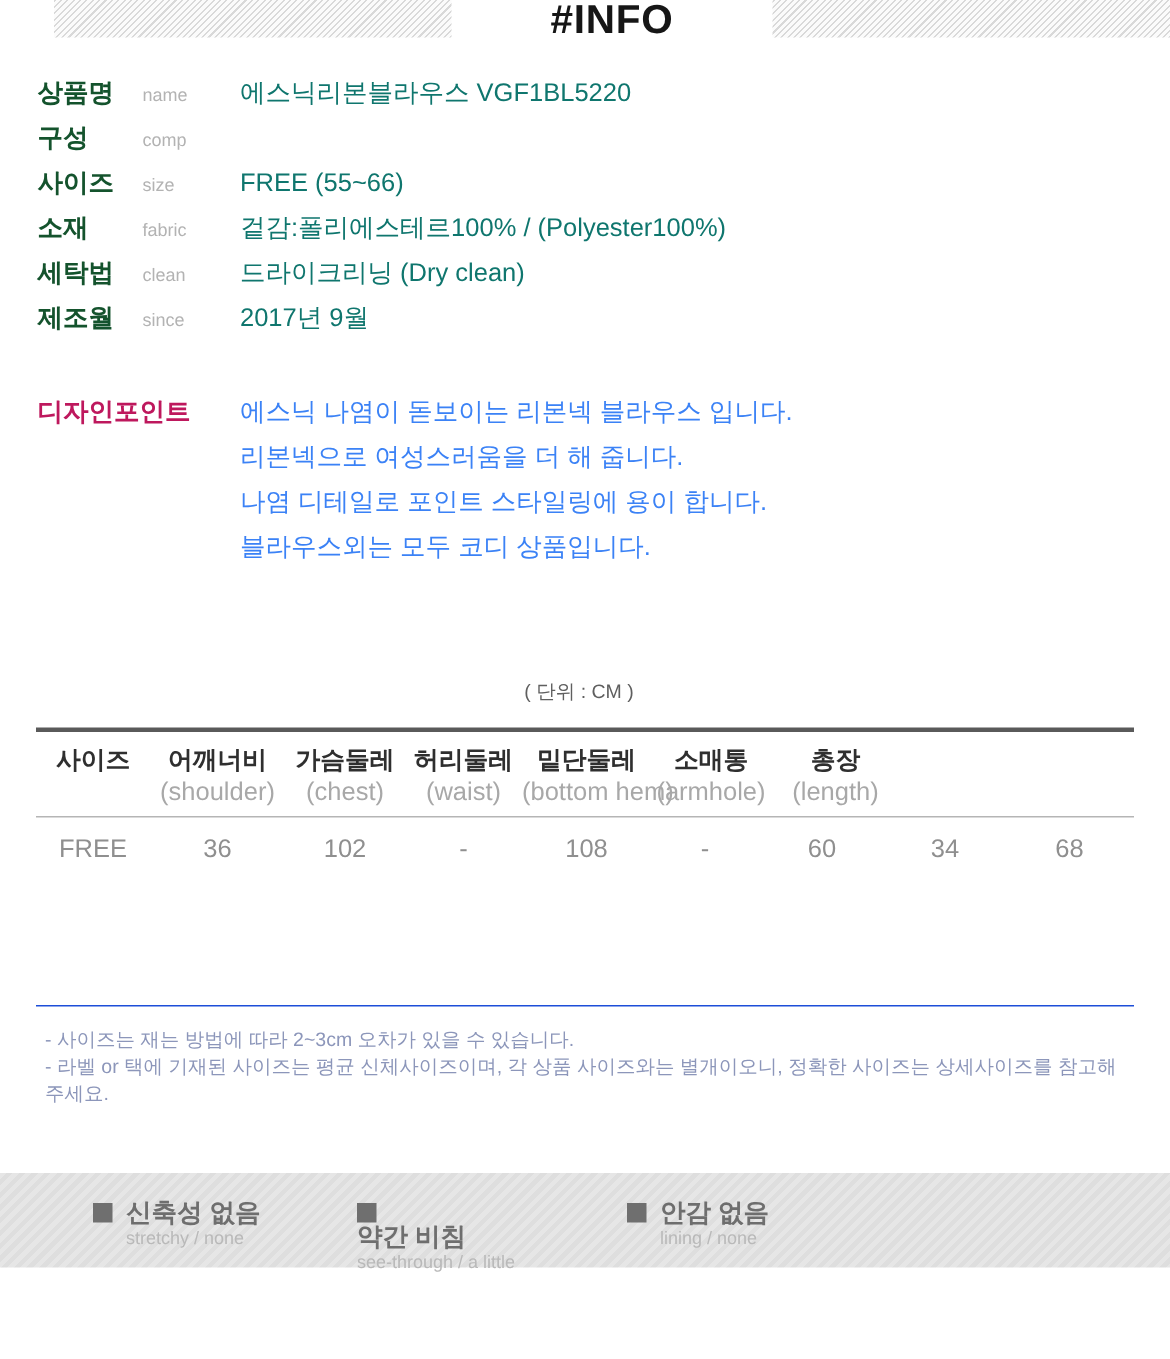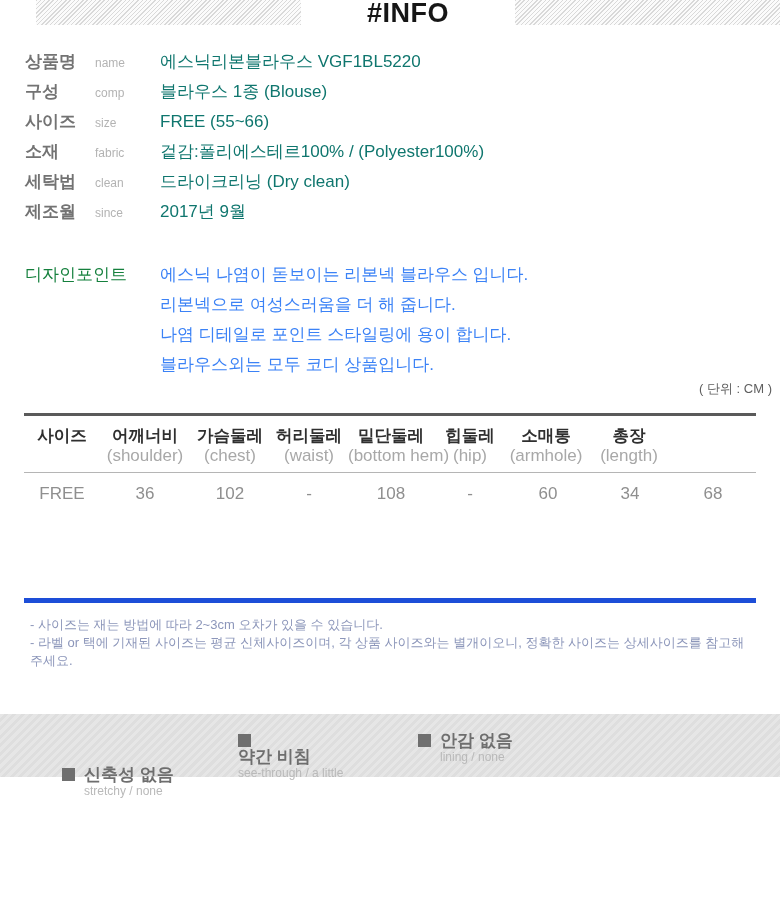--- a/index.html
+++ b/index.html
@@ -35,67 +35,67 @@
   }
 
   
   .info { padding: 22px 0 0 25px; }
   .info-row { display: flex; align-items: baseline; height: 30px; line-height: 30px; }
   .k-label {
     display: inline-block;
     width: 66px;
     font-size: 17px;
     font-weight: bold;
-    color: #737373;
+    color: #14532d;
     text-align: justify;
     text-align-last: justify;
   }
   .e-label {
     display: inline-block;
     width: 42px;
     margin-left: 4px;
     font-size: 12px;
     color: #b3b3b3;
     text-align: justify;
     text-align-last: justify;
   }
   .i-value { margin-left: 23px; font-size: 17px; color: #0f766e; }
 
   
   .design { display: flex; padding-left: 25px; margin-top: 33px; }
-  .design-label { width: 135px; font-size: 17px; font-weight: normal; color: #15803d; line-height: 30px; }
+  .design-label { width: 135px; font-size: 17px; font-weight: bold; color: #be185d; line-height: 30px; }
   .design-lines { font-size: 17px; color: #3b82f6; line-height: 30px; }
 
   
-  .unit-note { padding-right: 8px; text-align: right; font-size: 13px; color: #5f5f5f; line-height: 18px; }
+  .unit-note { margin-top: 72px; padding-right: 8px; text-align: center; font-size: 13px; color: #5f5f5f; line-height: 18px; }
   .size-table { margin: 15px 24px 0 24px; border-top: 3px solid #5a5a5a; }
   .st-head { display: flex; padding-top: 8px; padding-bottom: 6px; border-bottom: 1px solid #b5b5b5; }
   .st-col { text-align: center; }
   .st-ko { font-size: 16.5px; font-weight: bold; color: #2f2f2f; line-height: 22px; }
   .st-en { font-size: 17px; color: #a8a8a8; line-height: 20px; white-space: nowrap; }
   .st-row { display: flex; padding-top: 6px; }
   .st-cell { text-align: center; font-size: 17px; color: #8f8f8f; line-height: 30px; }
   .w0 { width: 76px; } .w1 { width: 90px; } .w2 { width: 80px; } .w3 { width: 78px; }
   .w4 { width: 86px; } .w5 { width: 72px; } .w6 { width: 84px; } .w7 { width: 80px; } .w8 { width: 86px; }
 
   
-  .notes { margin: 89px 24px 4px 24px; border-top: 5px solid #1d4ed8; padding-top: 13px; }
+  .notes { margin: 89px 24px 4px 24px; border-top: 1px solid #1d4ed8; padding-top: 13px; }
   .note-line { font-size: 13px; color: #8c96ba; line-height: 18px; padding-left: 6px; }
 
   
   .attr-bar {
     margin-top: 44px;
     height: 63px;
     background: repeating-linear-gradient(135deg, #e6e6e6 0 3px, #dedede 3px 6px);
     display: flex;
     align-items: flex-start;
     padding: 17px 0 0 62px;
   }
   .attr-item { display: flex; align-items: flex-start; }
-  .aw0 { width: 176px; margin-top: 34px; } .aw1 { width: 180px; flex-direction: column; } .aw2 { width: 177px; }
+  .aw0 { width: 176px; } .aw1 { width: 180px; flex-direction: column; } .aw2 { width: 177px; }
   .attr-bullet { width: 13px; height: 13px; background: #6f6f6f; margin-top: 3px; margin-right: 9px; flex: 0 0 auto; }
   .attr-ko { font-size: 17px; font-weight: bold; color: #6e6e6e; line-height: 19px; }
   .attr-en { font-size: 12px; color: #b9b9b9; line-height: 15px; }
 </style>
 </head>
 <body>
 
 <div class="page">
 
   <div class="band">
@@ -104,21 +104,20 @@
 
   <div class="info">
     <div class="info-row">
       <span class="k-label">상품명</span>
       <span class="e-label">name</span>
       <span class="i-value">에스닉리본블라우스 VGF1BL5220</span>
     </div>
     <div class="info-row">
       <span class="k-label">구성</span>
       <span class="e-label">comp</span>
-      <span class="i-value">블라우스 1종 (Blouse)</span>
     </div>
     <div class="info-row">
       <span class="k-label">사이즈</span>
       <span class="e-label">size</span>
       <span class="i-value">FREE (55~66)</span>
     </div>
     <div class="info-row">
       <span class="k-label">소재</span>
       <span class="e-label">fabric</span>
       <span class="i-value">겉감:폴리에스테르100% / (Polyester100%)</span>
@@ -160,24 +159,20 @@
         <div class="st-ko">가슴둘레</div>
         <div class="st-en">(chest)</div>
       </div>
       <div class="st-col w3">
         <div class="st-ko">허리둘레</div>
         <div class="st-en">(waist)</div>
       </div>
       <div class="st-col w4">
         <div class="st-ko">밑단둘레</div>
         <div class="st-en">(bottom hem)</div>
-      </div>
-      <div class="st-col w5">
-        <div class="st-ko">힙둘레</div>
-        <div class="st-en">(hip)</div>
       </div>
       <div class="st-col w7">
         <div class="st-ko">소매통</div>
         <div class="st-en">(armhole)</div>
       </div>
       <div class="st-col w8">
         <div class="st-ko">총장</div>
         <div class="st-en">(length)</div>
       </div>
     </div>

